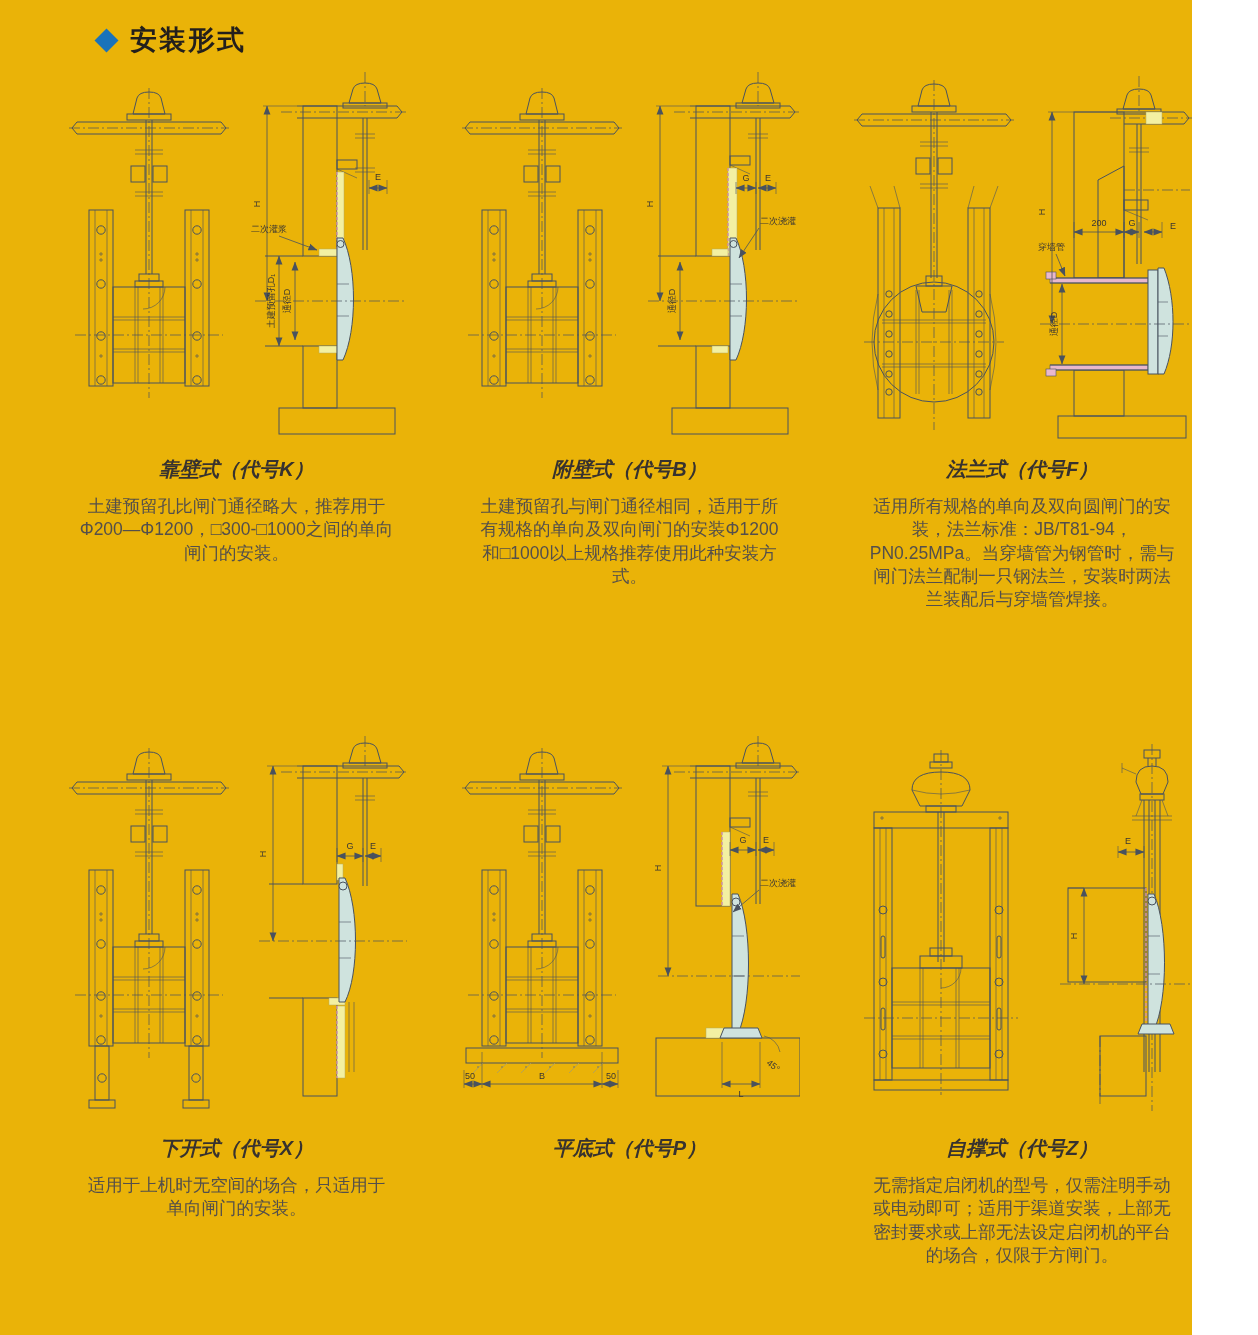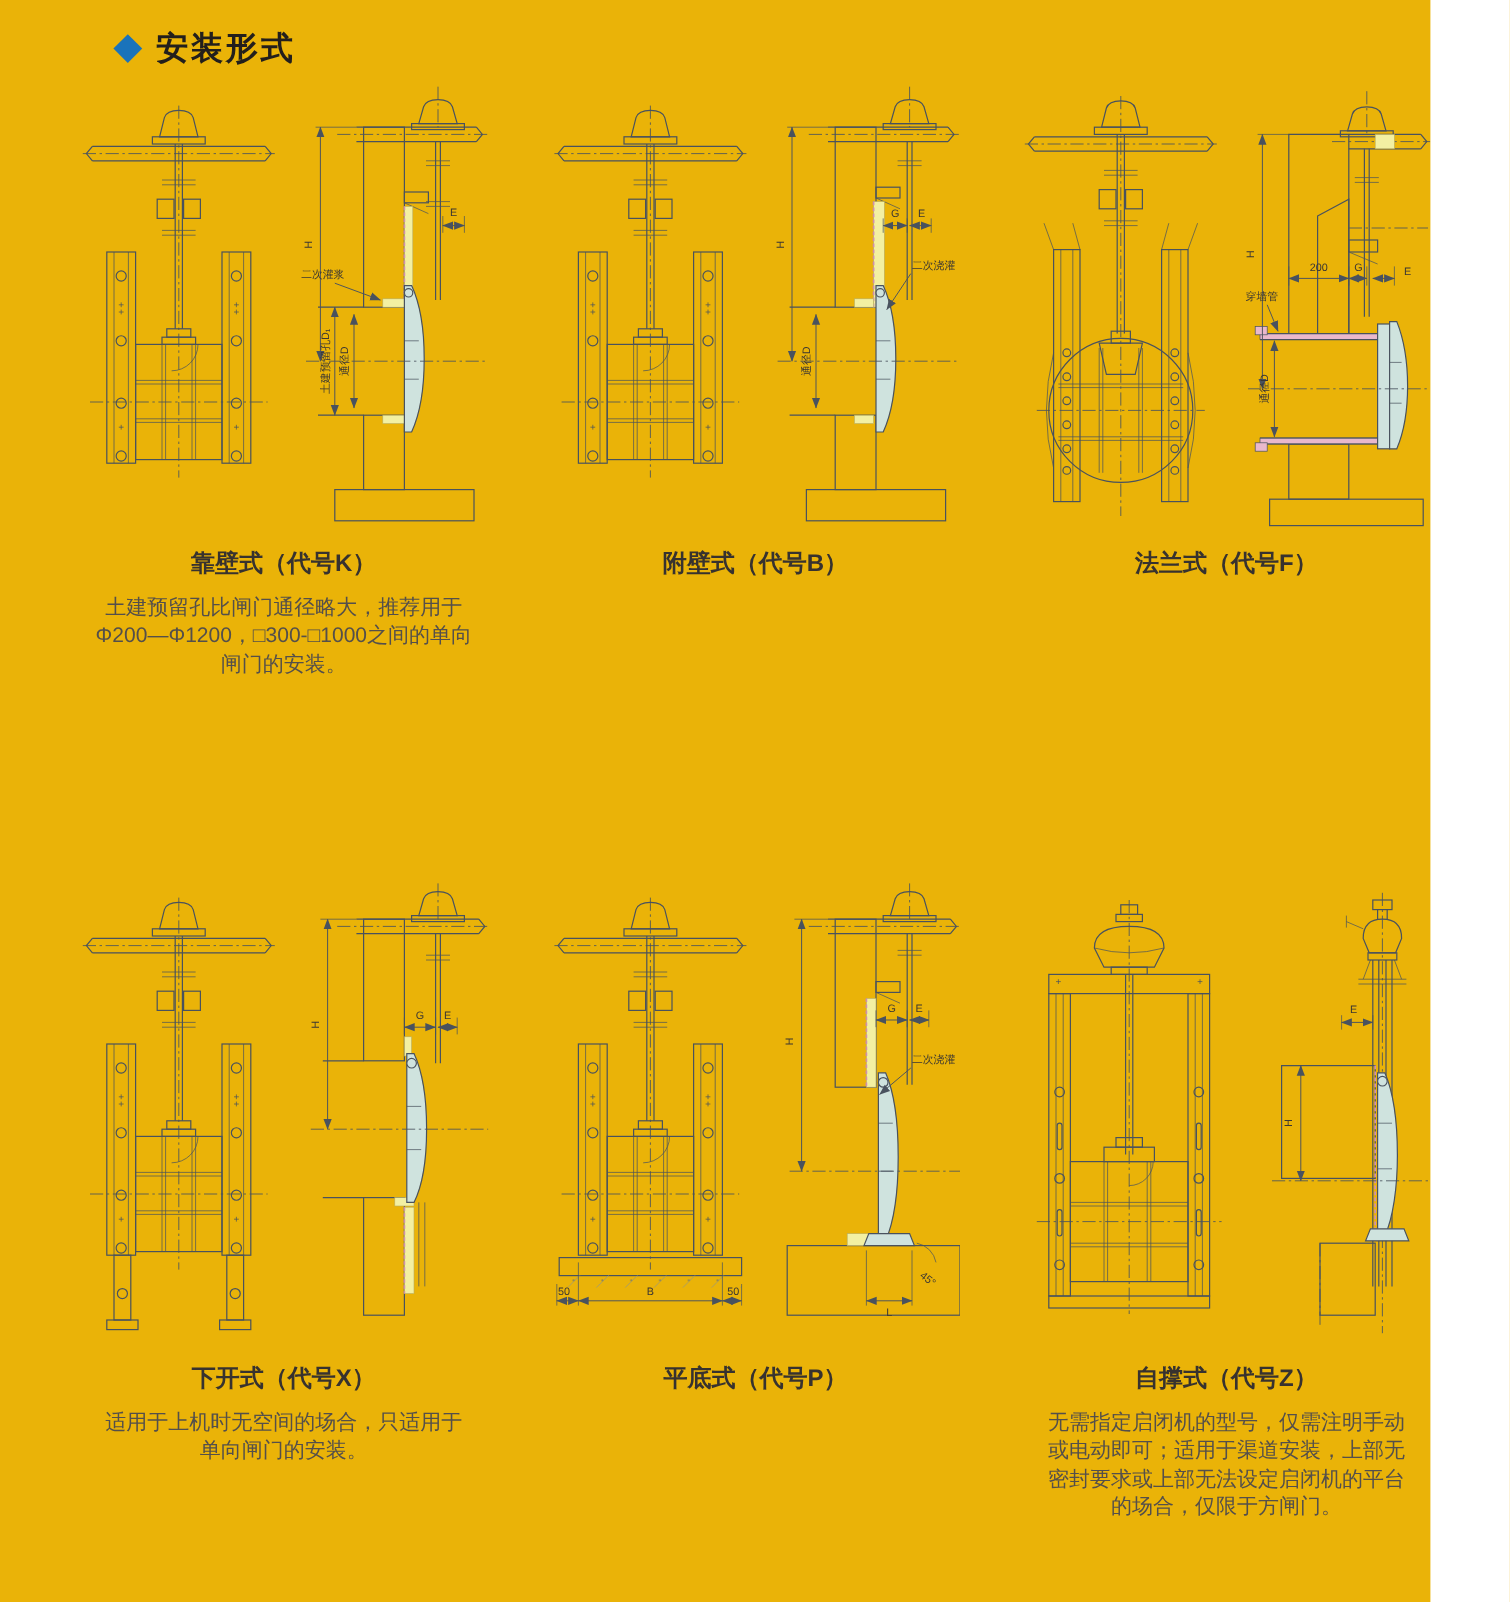--- a/index.html
+++ b/index.html
@@ -6,21 +6,21 @@
   .page{position:relative;width:1192px;height:1335px;background:#eab308;overflow:hidden;
         font-family:"Liberation Sans",sans-serif;}
   .header{position:absolute;top:22px;left:98px;display:flex;align-items:center;gap:15px;}
   .diamond{width:17px;height:17px;background:#1a73bb;transform:rotate(45deg);flex:0 0 auto;}
   .page-title{font-size:27px;font-weight:bold;color:#231f1c;margin:0;letter-spacing:2px;}
   .grid{position:absolute;top:72px;left:40px;width:1178px;display:grid;
         grid-template-columns:393px 393px 392px;}
   .cell{display:flex;flex-direction:column;align-items:center;}
   .cell.r1{min-height:664px;}
   .draw{display:block;margin:0 auto;}
-  .cell-title{font-size:20px;font-weight:bold;color:#37322f;margin:14px 0 0 0;text-align:center;}
+  .cell-title{font-size:20px;font-weight:bold;color:#37322f;margin:14px 0 0 0;text-align:center;font-style:italic;}
   .desc{width:314px;margin:12px auto 0 auto;font-size:17.5px;line-height:1.33;color:#544f4b;text-align:center;}
   
   .s{stroke:#49525e;fill:none;stroke-width:1;}
   .thin{stroke-width:.6;}
   .cl{stroke:#49525e;fill:none;stroke-width:.7;stroke-dasharray:11 3 2 3;}
   .yf{fill:#f3f0a2;stroke:#b5ab5e;stroke-width:.5;}
   .pk{stroke:#cf8fae;stroke-width:1.4;fill:none;stroke-dasharray:3 2;}
   .gate{fill:#cfe3de;stroke:#49525e;stroke-width:1;}
   .dim,.ldr{stroke:#49525e;stroke-width:.8;fill:none;}
   text.lbl{font-family:"Liberation Sans",sans-serif;font-size:9px;fill:#3a3633;}
@@ -228,20 +228,21 @@
           <text class="lbl" x="286" y="109" text-anchor="middle">G</text>
           <line class="dim" x1="298" y1="116" x2="316" y2="116" marker-start="url(#ar)" marker-end="url(#ar)"></line>
           <text class="lbl" x="308" y="109" text-anchor="middle">E</text>
           <line class="dim" x1="220" y1="190" x2="220" y2="268" marker-start="url(#ar)" marker-end="url(#ar)"></line>
           <text class="lbl" x="215" y="229" font-size="8" transform="rotate(-90 215 229)" text-anchor="middle">通径D</text>
           <text class="lbl" x="300" y="152">二次浇灌</text>
           <line class="ldr" x1="299" y1="156" x2="279" y2="186" marker-end="url(#ar)"></line>
         </g>
       </svg>
       <h2 class="cell-title">附壁式（代号B）</h2>
+      <p class="desc">土建预留孔与闸门通径相同，适用于所有规格的单向及双向闸门的安装Φ1200和□1000以上规格推荐使用此种安装方式。</p>
     </section>
 
     <section class="cell r1">
       <svg class="draw" viewBox="0 0 340 370" width="340" height="370">
         <g transform="translate(2,8)">
             <use href="#gFrontF"></use>
           </g>
         <g>
           <path class="s" d="M272,40 H332 M272,52 H332 M332,40 L337,46 L332,52"></path>
           <path class="cl" d="M258,46 H340 M287,4 V40"></path>
@@ -274,20 +275,21 @@
           <text class="lbl" x="280" y="154" text-anchor="middle">G</text>
           <line class="dim" x1="292" y1="160" x2="310" y2="160" marker-start="url(#ar)" marker-end="url(#ar)"></line>
           <text class="lbl" x="318" y="157">E</text>
           <text class="lbl" x="186" y="178">穿墙管</text>
           <line class="ldr" x1="204" y1="182" x2="213" y2="204" marker-end="url(#ar)"></line>
           <line class="dim" x1="210" y1="212" x2="210" y2="292" marker-start="url(#ar)" marker-end="url(#ar)"></line>
           <text class="lbl" x="205" y="252" font-size="8" transform="rotate(-90 205 252)" text-anchor="middle">通径D</text>
         </g>
       </svg>
       <h2 class="cell-title">法兰式（代号F）</h2>
+      <p class="desc">适用所有规格的单向及双向圆闸门的安装，法兰标准：JB/T81-94，PN0.25MPa。当穿墙管为钢管时，需与闸门法兰配制一只钢法兰，安装时两法兰装配后与穿墙管焊接。</p>
     </section>
 
     <section class="cell">
       <svg class="draw" viewBox="0 0 340 385" width="340" height="385">
         <g transform="translate(2,12)">
           <use href="#gFront"></use>
           <rect class="s" x="26" y="298" width="14" height="54"></rect>
           <rect class="s" x="120" y="298" width="14" height="54"></rect>
           <rect class="s" x="20" y="352" width="26" height="8"></rect>
           <rect class="s" x="114" y="352" width="26" height="8"></rect>

